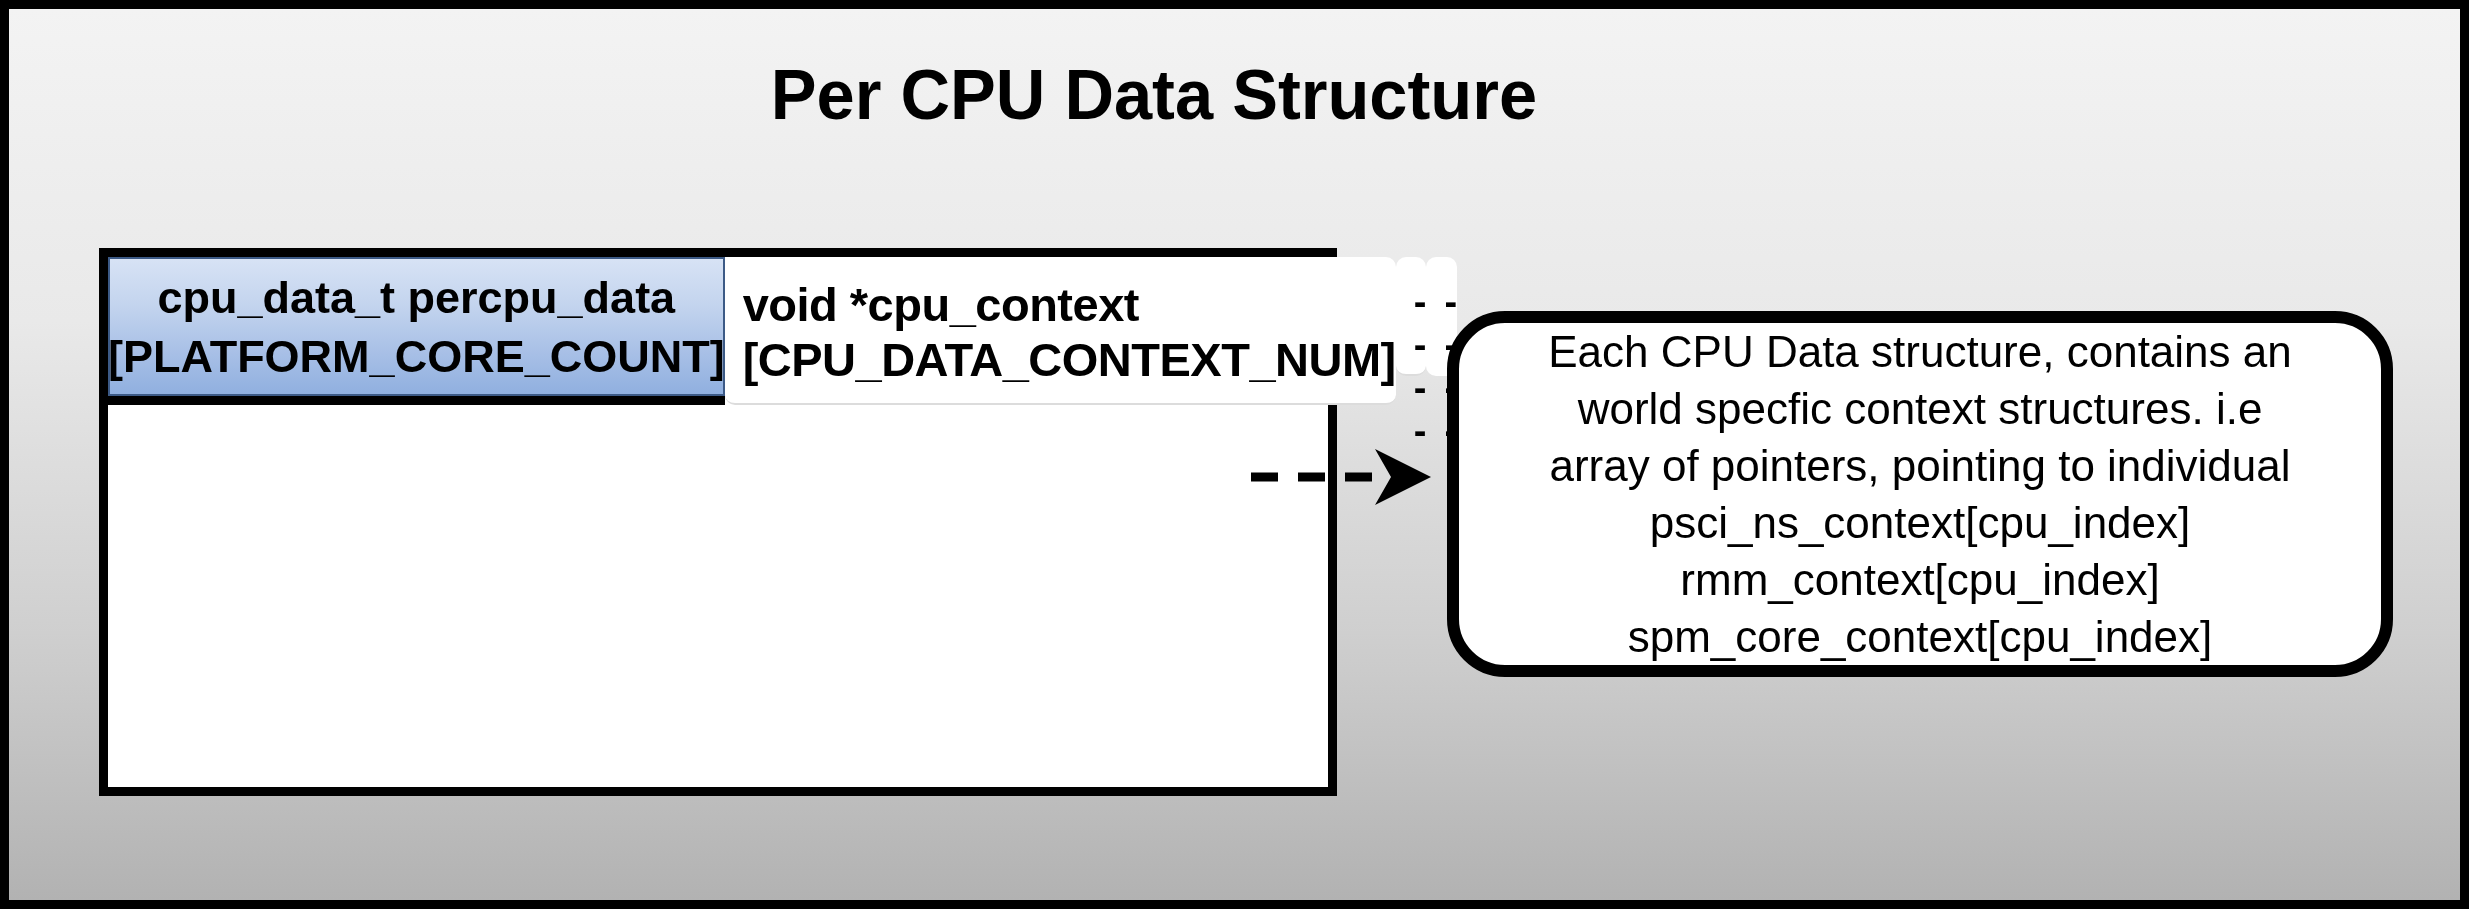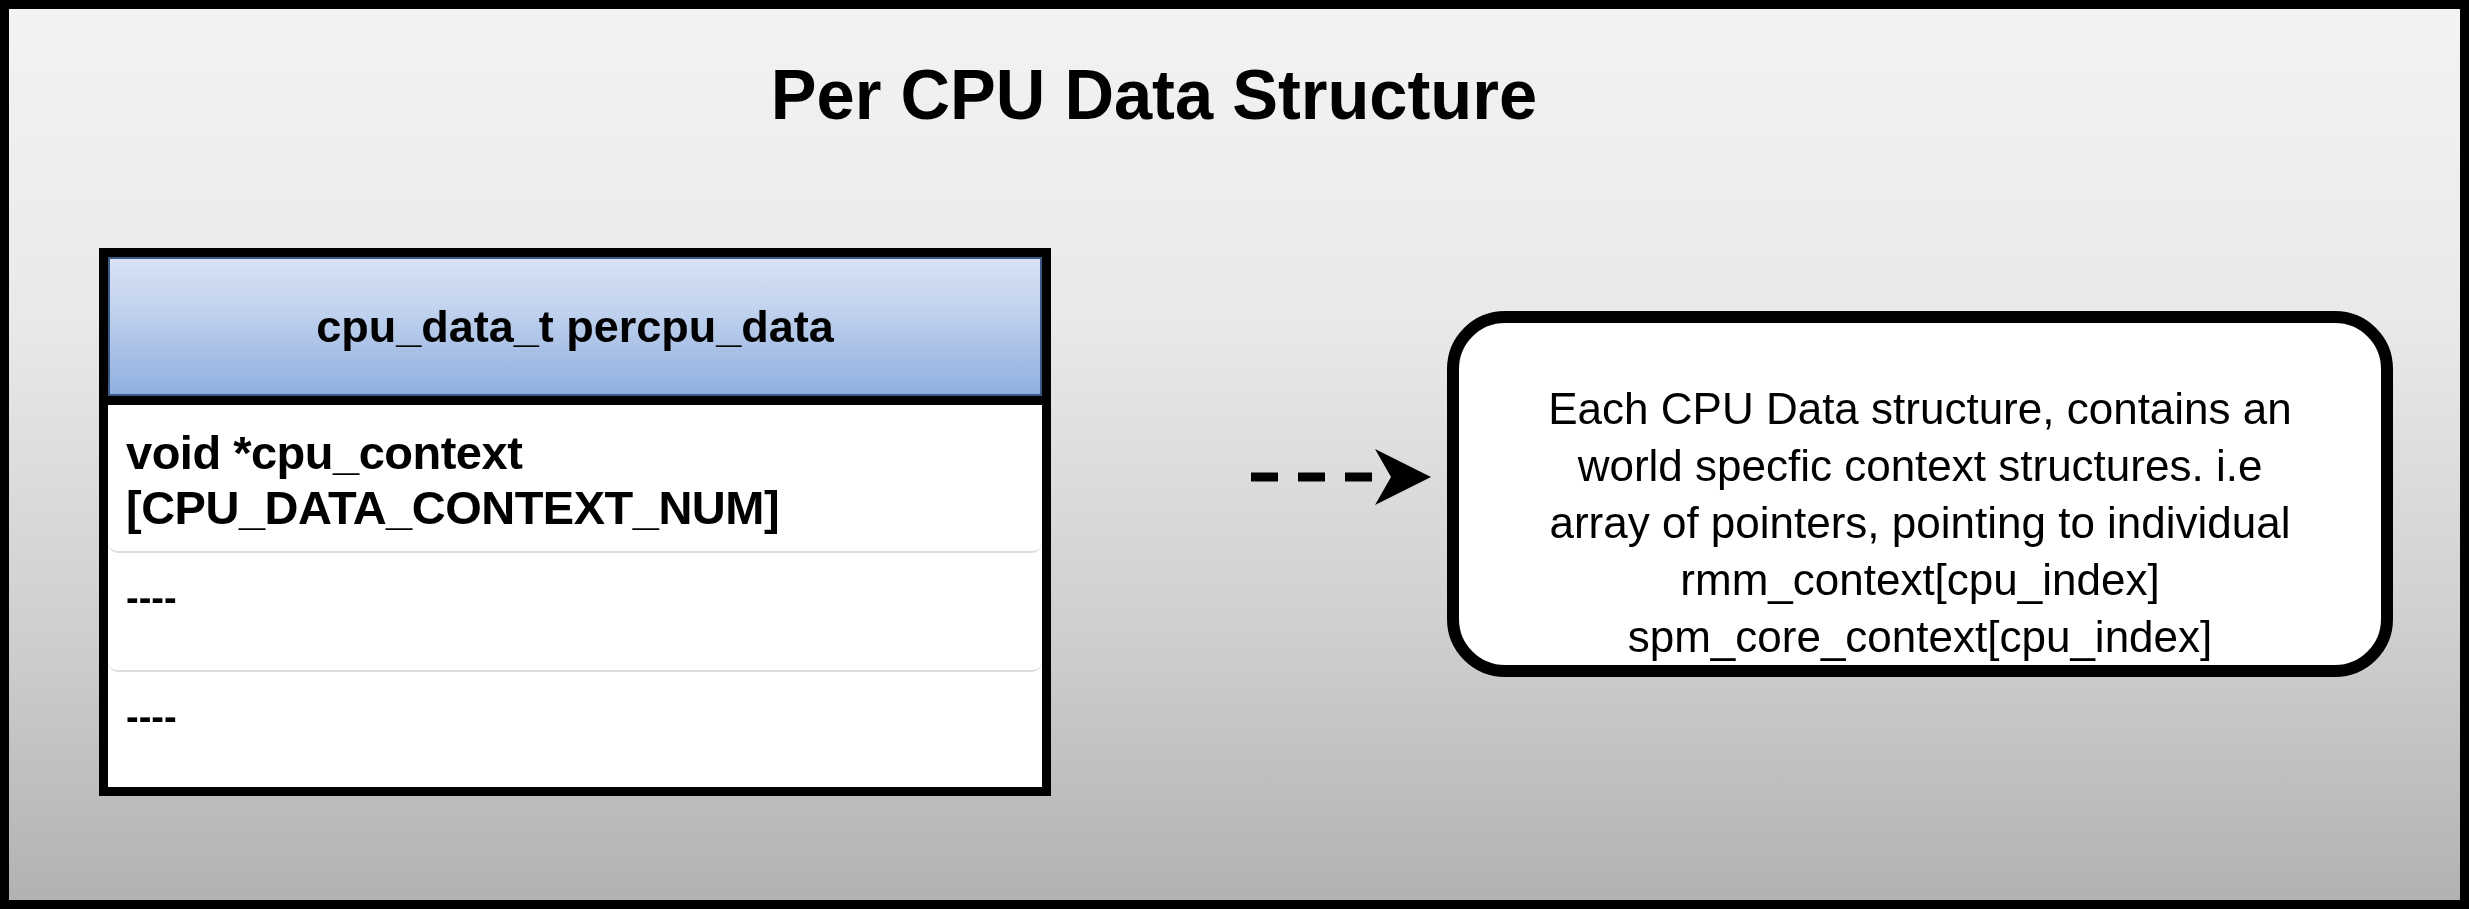--- a/index.html
+++ b/index.html
@@ -34,26 +34,26 @@
     transform: scaleX(0.98);
     transform-origin: center;
   }
 
   
   .struct-table {
     position: absolute;
     box-sizing: border-box;
     left: 90px;
     top: 239px;
-    width: 952px;
+    width: 1238px;
     height: 548px;
     border: 9px solid #000000;
     background: #ffffff;
     display: flex;
-    flex-direction: column;
+    flex-direction: row;
   }
 
   .struct-header {
     box-sizing: border-box;
     height: 148px;
     border-bottom: 9px solid #000000;
     background: linear-gradient(to bottom, #d8e3f5 0%, #c3d4ee 35%, #a7bfe6 70%, #8fafdf 100%);
     box-shadow: inset 0 0 0 2px #3c5a86;
     display: flex;
     flex-direction: column;
@@ -126,32 +126,34 @@
 </head>
 <body>
 
 <div class="canvas">
 
   <div class="title">Per CPU Data Structure</div>
 
   <div class="struct-table">
     <div class="struct-header">
       <div>cpu_data_t percpu_data</div>
+      <div>[PLATFORM_CORE_COUNT]</div>
     </div>
     <div class="struct-row field">void *cpu_context [CPU_DATA_CONTEXT_NUM]</div>
     <div class="struct-row ellipsis-row mid">----</div>
     <div class="struct-row ellipsis-row last">----</div>
   </div>
 
   <svg class="arrow-svg" viewBox="0 0 200 80" aria-hidden="true">
     <line x1="2" y1="40" x2="132" y2="40" stroke="#000000" stroke-width="9" stroke-dasharray="27 20"></line>
     <polygon points="182,40 126,12 142,40 126,68" fill="#000000"></polygon>
   </svg>
 
   <div class="callout">
     <div>Each CPU Data structure, contains an</div>
     <div>world specfic context structures. i.e</div>
     <div>array of pointers, pointing to individual</div>
+    <div>psci_ns_context[cpu_index]</div>
     <div>rmm_context[cpu_index]</div>
     <div>spm_core_context[cpu_index]</div>
   </div>
 
 </div>
 
 </body></html>

